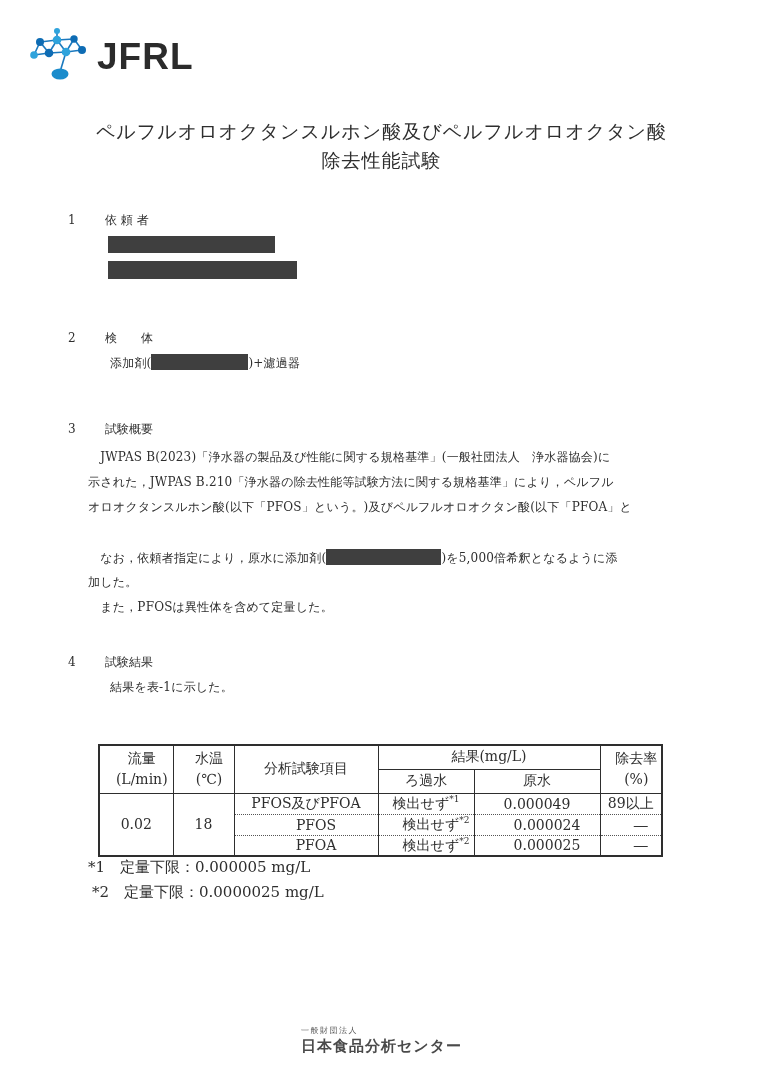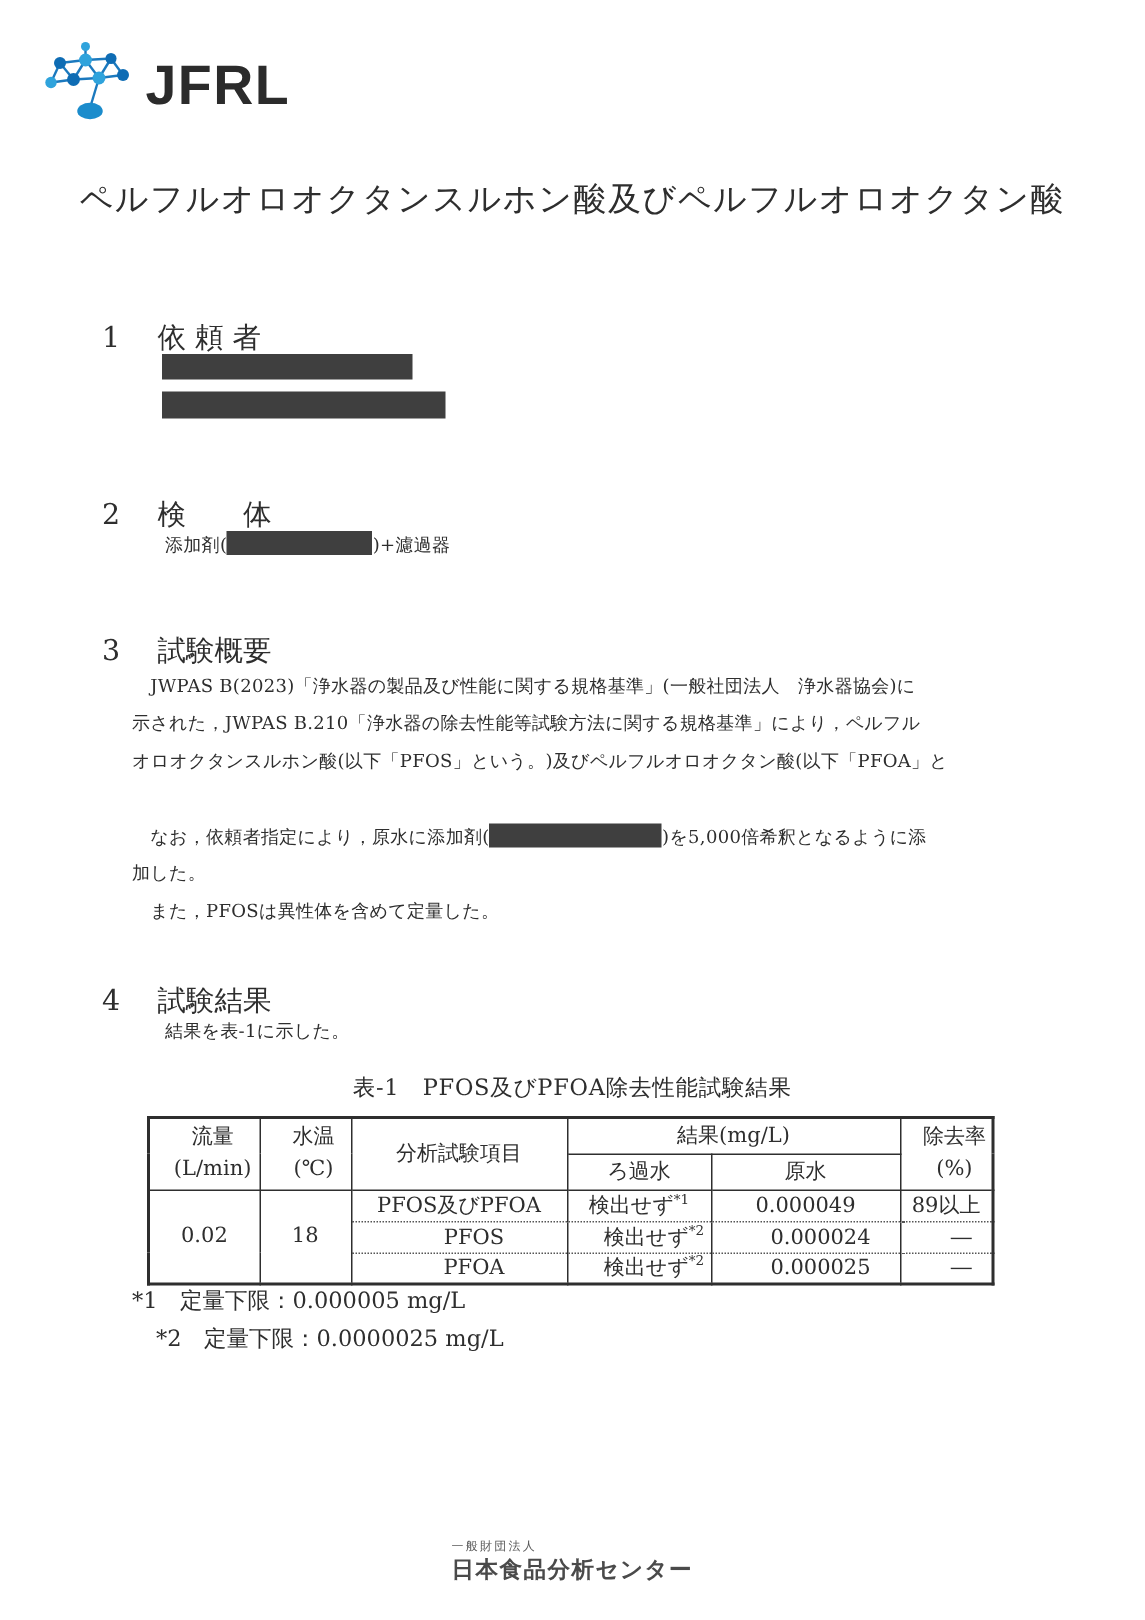--- a/index.html
+++ b/index.html
@@ -16,24 +16,24 @@
   .logo-text {
     font-family:"Liberation Sans","DejaVu Sans",sans-serif;
     font-weight:bold; font-size:37px; color:#2b2b2b; letter-spacing:1px; line-height:1;
   }
 
   
   .docline { top:63px; right:70px; font-size:15px; letter-spacing:0.4px; }
   .docline .pg { margin-left:20px; }
 
   
-  .title { top:119px; left:0; width:100%; text-align:center; font-size:22px; line-height:29px; letter-spacing:1px; }
-
-  
-  .sec { font-size:19px; white-space:nowrap; }
+  .title { top:119px; left:0; width:100%; text-align:center; font-size:19px; line-height:29px; letter-spacing:1px;font-family:Liberation Mono, monospace; }
+
+  
+  .sec { font-size:12px; white-space:nowrap; }
   .sec .num { display:inline-block; width:37px; }
 
   .bodyline { font-size:12px; white-space:nowrap; letter-spacing:0.2px; }
 
   .redact { background:#3f3f3f; }
   .redact-inline { display:inline-block; background:#3f3f3f; vertical-align:-3px; }
 
   
   .tbl-title { top:716px; left:0; width:100%; text-align:center; font-size:15px; letter-spacing:0.5px; }
   table.rtable {
@@ -94,20 +94,21 @@
         <circle cx="52" cy="24" r="4" fill="#0e6cb4"></circle>
         <ellipse cx="30" cy="48" rx="8.5" ry="5.5" fill="#1b8ccc"></ellipse>
       </svg>
     </span>
     <span class="logo-text">JFRL</span>
   </div>
 
 
   <div class="abs title">
     <div>ペルフルオロオクタンスルホン酸及びペルフルオロオクタン酸</div>
+    <div>除去性能試験</div>
   </div>
 
   <div class="abs sec" style="top:212px; left:68px;">
     <span class="num">1</span><span>依 頼 者</span>
   </div>
   <div class="abs redact" style="top:236px; left:108px; width:167px; height:17px;"></div>
   <div class="abs redact" style="top:261px; left:108px; width:189px; height:18px;"></div>
 
   <div class="abs sec" style="top:330px; left:68px;">
     <span class="num">2</span><span>検　　体</span>
@@ -126,21 +127,20 @@
     <span>　なお，依頼者指定により，原水に添加剤(</span><span class="redact-inline" style="width:115px; height:16px;"></span><span>)を5,000倍希釈となるように添</span>
   </div>
   <div class="abs bodyline" style="top:574px; left:88px;">加した。</div>
   <div class="abs bodyline" style="top:599px; left:88px;">　また，PFOSは異性体を含めて定量した。</div>
 
   <div class="abs sec" style="top:654px; left:68px;">
     <span class="num">4</span><span>試験結果</span>
   </div>
   <div class="abs bodyline" style="top:679px; left:110px;">結果を表-1に示した。</div>
 
-  <div class="abs tbl-title">表-1　PFOS及びPFOA除去性能試験結果</div>
 
   <div class="abs" style="top:744px; left:98px;">
     <table class="rtable">
       <colgroup>
         <col style="width:74px">
           <col style="width:61px">
           <col style="width:144px">
         <col style="width:96px">
           <col style="width:126px">
           <col style="width:62px">
@@ -186,21 +186,21 @@
         <td>0.000025</td>
         <td>―</td>
       </tr>
     </tbody>
       </table>
   </div>
 
   <div class="abs footnote" style="top:858px; left:88px;">
     <span class="mk">*1</span><span>定量下限：0.000005 mg/L</span>
   </div>
-  <div class="abs footnote" style="top:883px; left:104px;">
+  <div class="abs footnote" style="top:883px; left:92px;">
     <span class="mk">*2</span><span>定量下限：0.0000025 mg/L</span>
   </div>
 
   <div class="abs footer">
     <div class="footer-inner">
       <span class="footer-small">一般財団法人</span>
       <span class="footer-big">日本食品分析センター</span>
     </div>
   </div>
 

